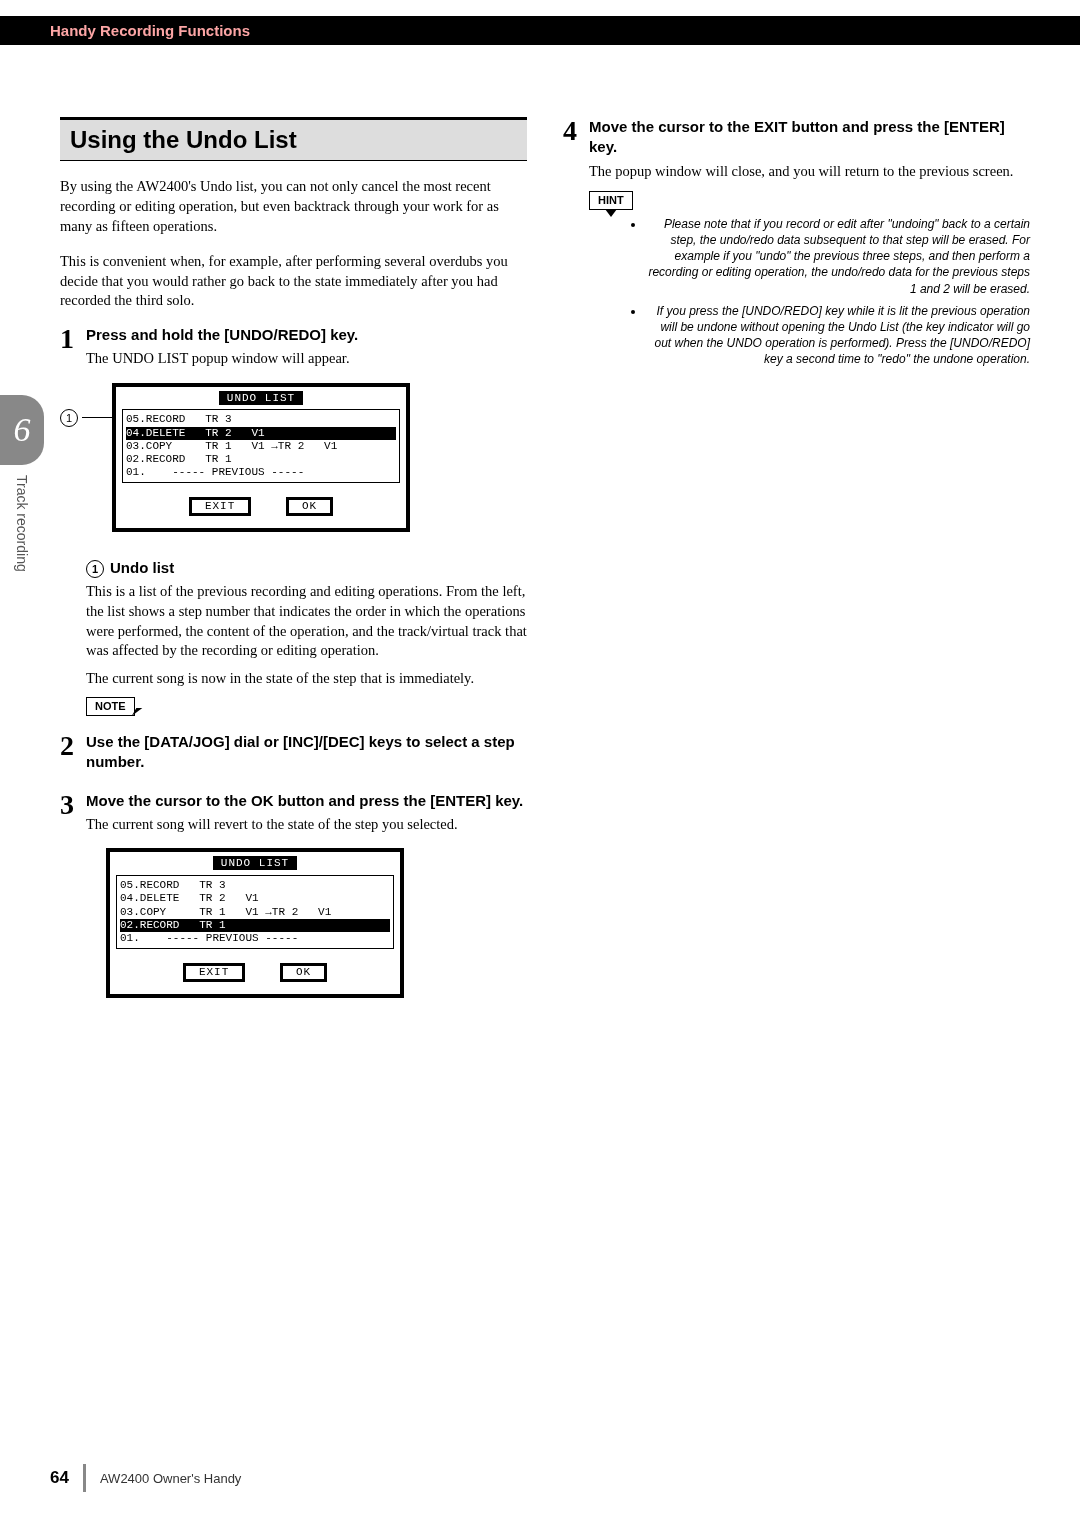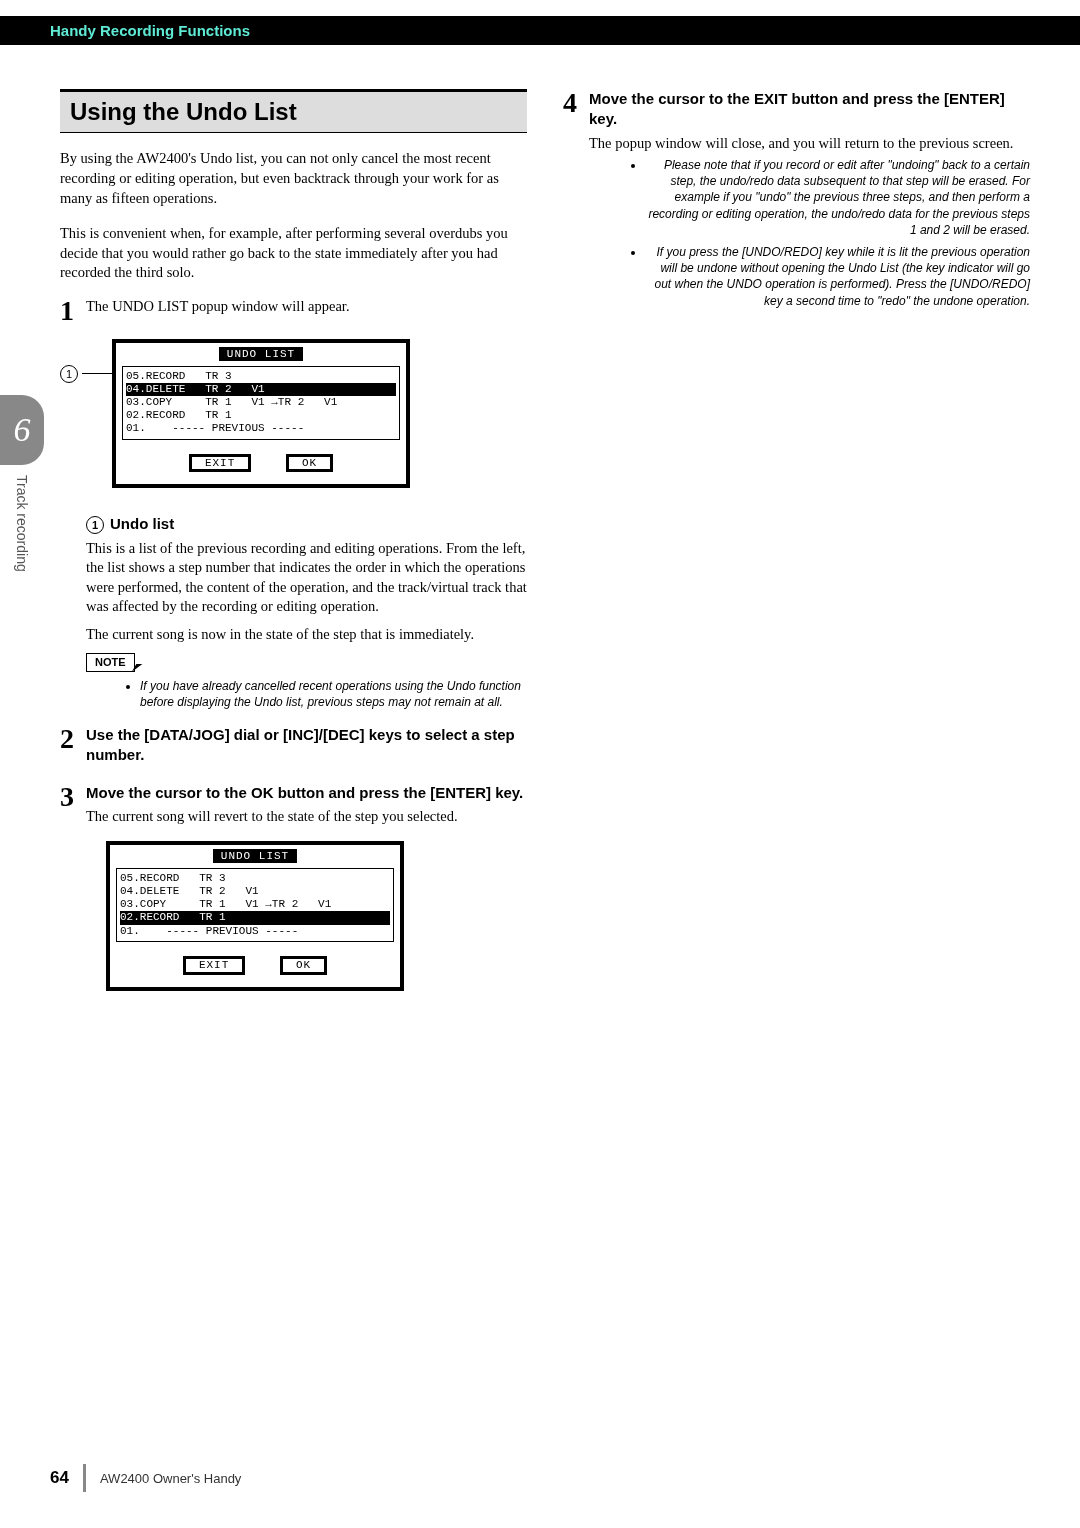--- a/index.html
+++ b/index.html
@@ -6,21 +6,21 @@
     margin: 0;
     font-family: Georgia, 'Times New Roman', serif;
     background: #fff;
     color: #000;
     width: 1080px;
     height: 1528px;
     position: relative;
   }
   .header-bar {
     background: #000;
-    color: #5eead4;
+    color: #fca5a5;
     font-family: Arial, Helvetica, sans-serif;
     font-weight: bold;
     font-size: 15px;
     padding: 6px 50px;
     margin: 16px 0 0 0;
   }
   .side-tab {
     position: absolute;
     left: 0;
     top: 395px;
@@ -42,21 +42,21 @@
   .side-tab-text {
     writing-mode: vertical-rl;
     text-orientation: mixed;
     font-family: Arial, sans-serif;
     font-size: 14px;
     color: #555;
     margin: 10px 0 0 14px;
   }
   .content {
     display: flex;
-    padding: 44px 50px 0 60px;
+    padding: 72px 50px 0 60px;
     gap: 36px;
   }
   .col {
     flex: 1;
     min-width: 0;
     font-size: 14.5px;
     line-height: 1.35;
   }
   .section-title-box {
     background: #ddd;
@@ -254,20 +254,21 @@
 <div class="content">
 
   <div class="col">
     <div class="section-title-box">Using the Undo List</div>
     <p class="intro">By using the AW2400's Undo list, you can not only cancel the most recent recording or editing operation, but even backtrack through your work for as many as fifteen operations.</p>
     <p class="intro">This is convenient when, for example, after performing several overdubs you decide that you would rather go back to the state immediately after you had recorded the third solo.</p>
 
     <div class="step">
       <div class="step-num">1</div>
       <div class="step-body">
+        <div class="step-title">Press and hold the [UNDO/REDO] key.</div>
         <div class="step-text">The UNDO LIST popup window will appear.</div>
       </div>
     </div>
 
     <div style="display:flex; align-items:flex-start;">
       <div class="callout-pointer" style="margin-left:0; margin-top:40px;">
         <span class="callout-num">1</span>
         <span class="pointer-line"></span>
       </div>
       <div class="screenshot-wrap" style="margin-left:0;">
@@ -288,23 +289,20 @@
       </div>
     </div>
 
     <div class="sublabel">
       <span class="callout-num" style="display:inline-block; margin-right:6px;">1</span><span>Undo list</span>
     </div>
     <p class="subpara">This is a list of the previous recording and editing operations. From the left, the list shows a step number that indicates the order in which the operations were performed, the content of the operation, and the track/virtual track that was affected by the recording or editing operation.</p>
     <p class="subpara">The current song is now in the state of the step that is immediately.</p>
 
     <div class="note-box">NOTE</div>
-    <ul class="bullets">
-      <li>If you have already cancelled recent operations using the Undo function before displaying the Undo list, previous steps may not remain at all.</li>
-    </ul>
 
     <div class="step">
       <div class="step-num">2</div>
       <div class="step-body">
         <div class="step-title">Use the [DATA/JOG] dial or [INC]/[DEC] keys to select a step number.</div>
       </div>
     </div>
 
     <div class="step">
       <div class="step-num">3</div>
@@ -334,20 +332,23 @@
 
   <div class="col">
     <div class="step" style="margin-top:0;">
       <div class="step-num">4</div>
       <div class="step-body">
         <div class="step-title">Move the cursor to the EXIT button and press the [ENTER] key.</div>
         <div class="step-text">The popup window will close, and you will return to the previous screen.</div>
       </div>
     </div>
 
+    <div style="margin-left:26px;">
+      <div class="hint-box-r">HINT</div>
+    </div>
     <ul class="bullets-r" style="margin-left:42px;text-align:right;">
       <li>Please note that if you record or edit after "undoing" back to a certain step, the undo/redo data subsequent to that step will be erased. For example if you "undo" the previous three steps, and then perform a recording or editing operation, the undo/redo data for the previous steps 1 and 2 will be erased.</li>
       <li>If you press the [UNDO/REDO] key while it is lit the previous operation will be undone without opening the Undo List (the key indicator will go out when the UNDO operation is performed). Press the [UNDO/REDO] key a second time to "redo" the undone operation.</li>
     </ul>
   </div>
 </div>
 
 <div class="footer">
   <span class="pg">64</span>
   <span class="bar"></span>

